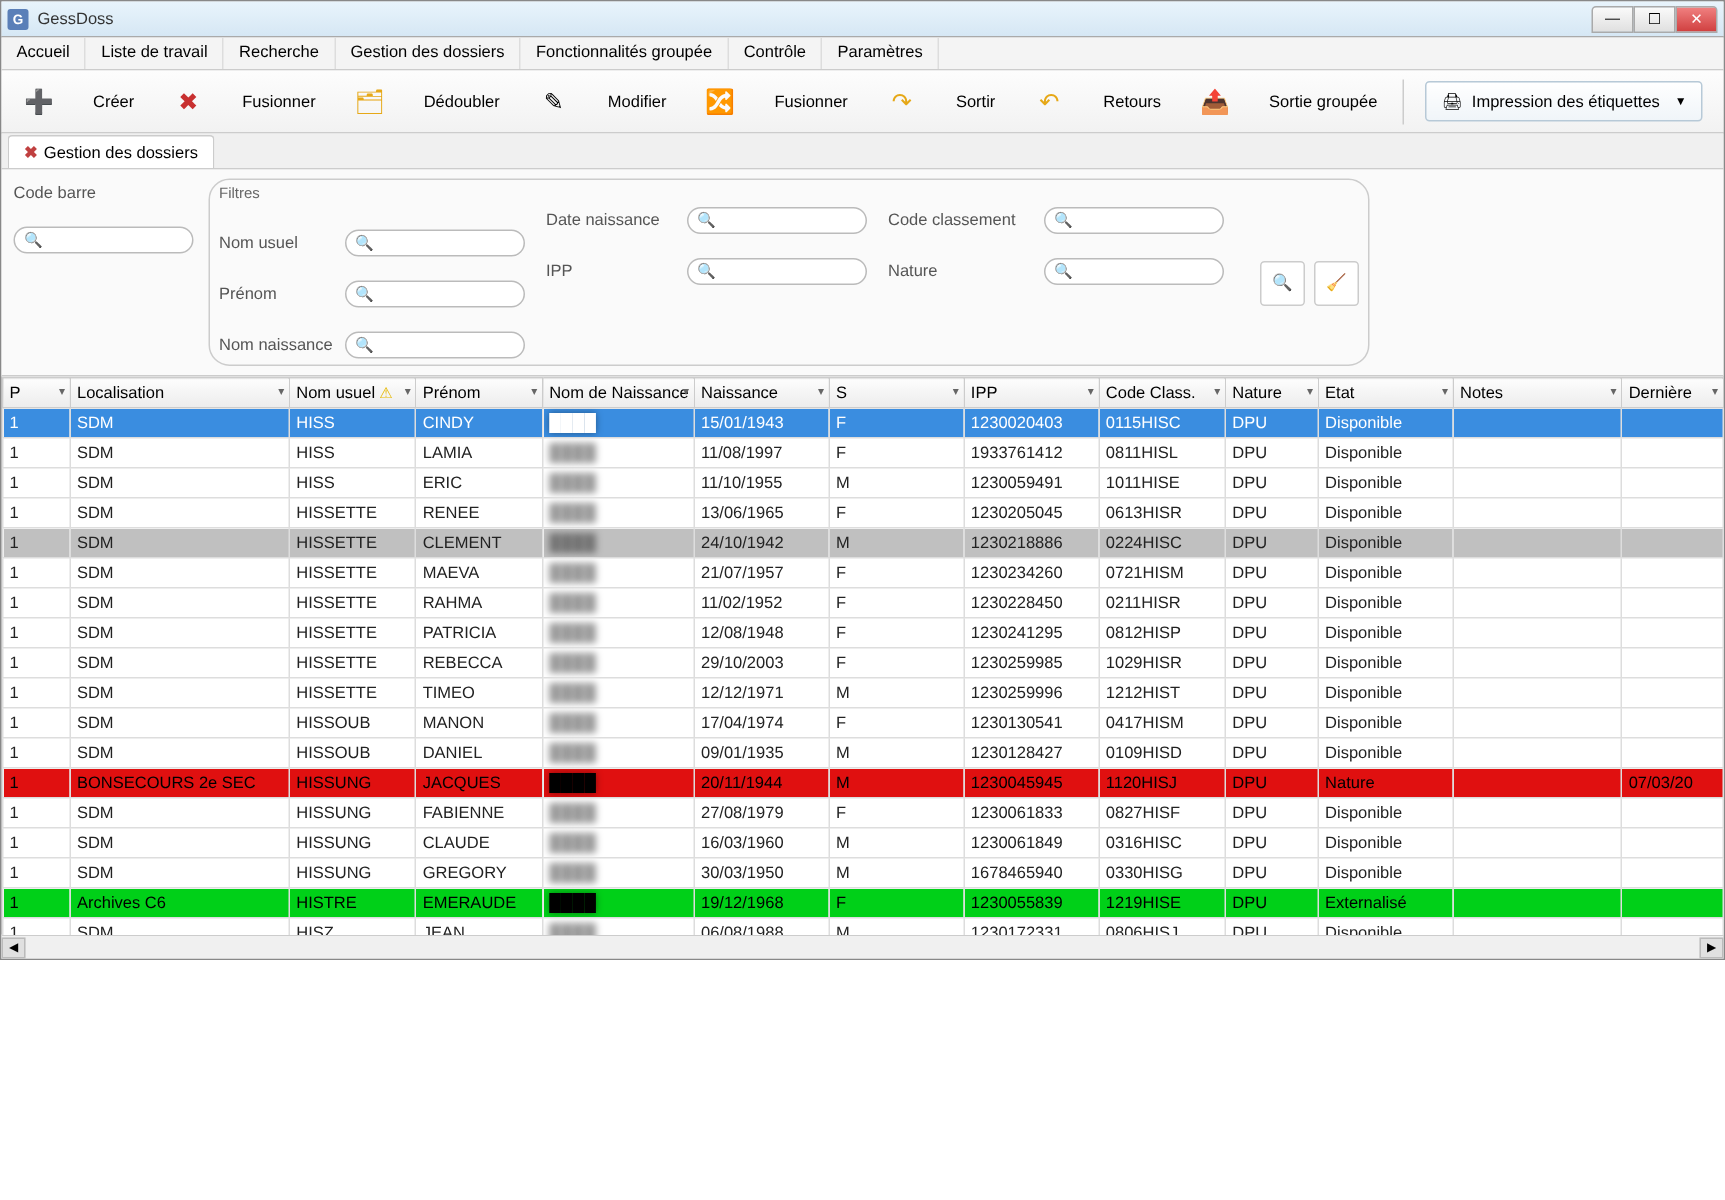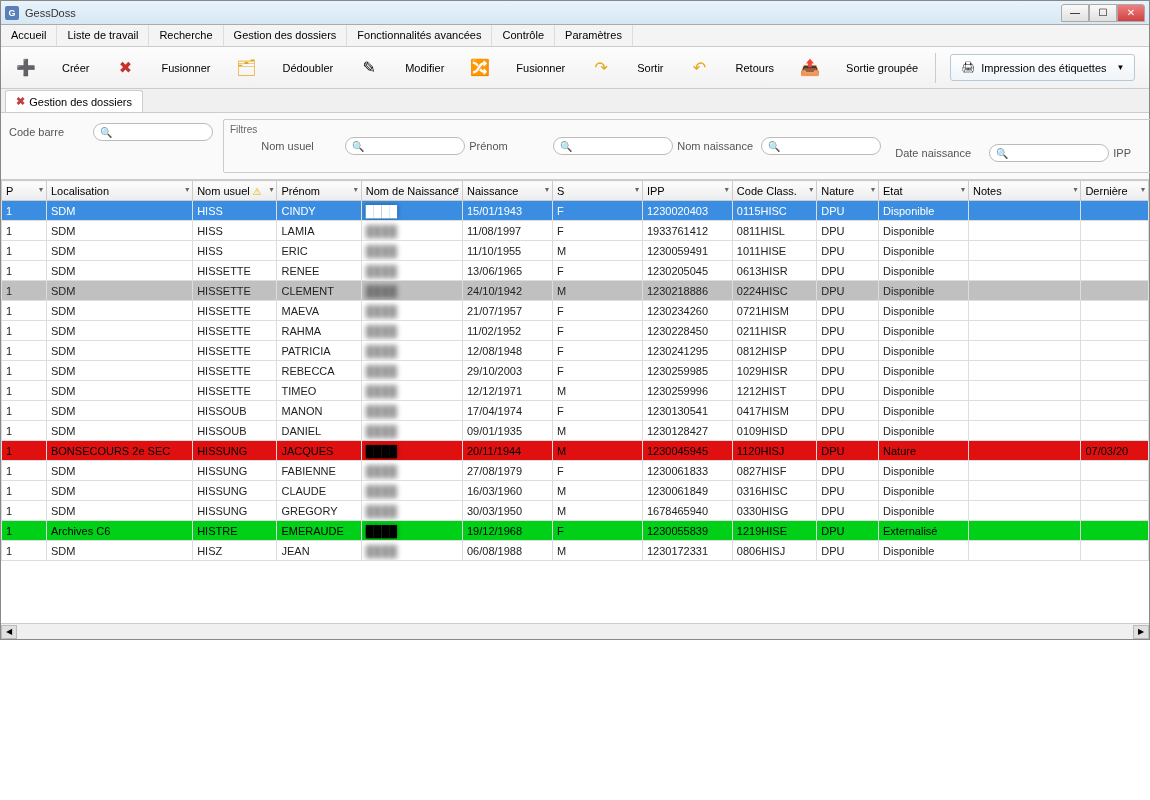--- a/index.html
+++ b/index.html
@@ -29,24 +29,24 @@
 .dropdown-btn { display: flex; align-items: center; gap: 6px; padding: 6px 10px; border: 1px solid #b7c9d7; border-radius: 3px; background: linear-gradient(#fff,#f0f5f9); cursor: pointer; margin-left: 8px; }
 .dropdown-btn .caret { font-size: 8px; margin-left: 4px; }
 
 
 .tabstrip { height: 24px; background: #f0f0f0; border-bottom: 1px solid #ccc; display: flex; align-items: end; padding-left: 4px; }
 .tab { display: flex; align-items: center; gap: 4px; padding: 4px 10px; background: #fff; border: 1px solid #ccc; border-bottom: none; border-radius: 3px 3px 0 0; font-size: 11px; }
 .tab .close-x { color: #c04040; font-weight: bold; }
 
 
 .filter-area { background: #fafafa; padding: 6px 8px; border-bottom: 1px solid #ccc; display: flex; gap: 10px; align-items: flex-start; }
-.filter-col { display: flex; gap: 4px; }
+.filter-col { display: flex; flex-direction: column; gap: 16px; }
 .filter-row { display: flex; align-items: center; gap: 4px; }
 .filter-row label { min-width: 80px; color: #555; }
-.fieldset { border: 1px solid #ccc; padding: 4px 6px; border-radius: 2px; }
+.fieldset { border: 1px solid #ccc; padding: 4px 6px; border-radius: 14px; }
 .fieldset-label { font-size: 10px; color: #666; margin-bottom: 2px; }
 .search-input { display: flex; align-items: center; border: 1px solid #bbb; border-radius: 10px; background: #fff; padding: 1px 6px; width: 120px; height: 18px; }
 .search-input .mag { font-size: 10px; color: #888; margin-right: 4px; }
 .search-input input { border: none; outline: none; width: 100%; font-size: 10px; background: transparent; }
 .filter-actions { display: flex; gap: 6px; align-items: center; margin-left: 10px; margin-top: 14px; }
 .big-icon-btn { width: 30px; height: 30px; border: 1px solid #ccc; border-radius: 3px; background: #fff; display: flex; align-items: center; justify-content: center; font-size: 16px; cursor: pointer; }
 
 
 .table-wrap { flex: 1; overflow: auto; background: #fff; }
 table { width: 100%; border-collapse: collapse; table-layout: fixed; }
@@ -86,21 +86,21 @@
       <div class="win-btn">☐</div>
       <div class="win-btn close">✕</div>
     </div>
   </div>
 
   <div class="menubar">
     <div class="menu-item">Accueil</div>
     <div class="menu-item">Liste de travail</div>
     <div class="menu-item">Recherche</div>
     <div class="menu-item">Gestion des dossiers</div>
-    <div class="menu-item">Fonctionnalités avancées</div>
+    <div class="menu-item">Fonctionnalités groupée</div>
     <div class="menu-item">Contrôle</div>
     <div class="menu-item">Paramètres</div>
   </div>
 
   <div class="toolbar">
     <div class="tb-btn">
         <span class="icon" style="color:#3a9c3a">➕</span>
         <span class="lbl">Créer</span>
       </div>
     <div class="tb-btn">

